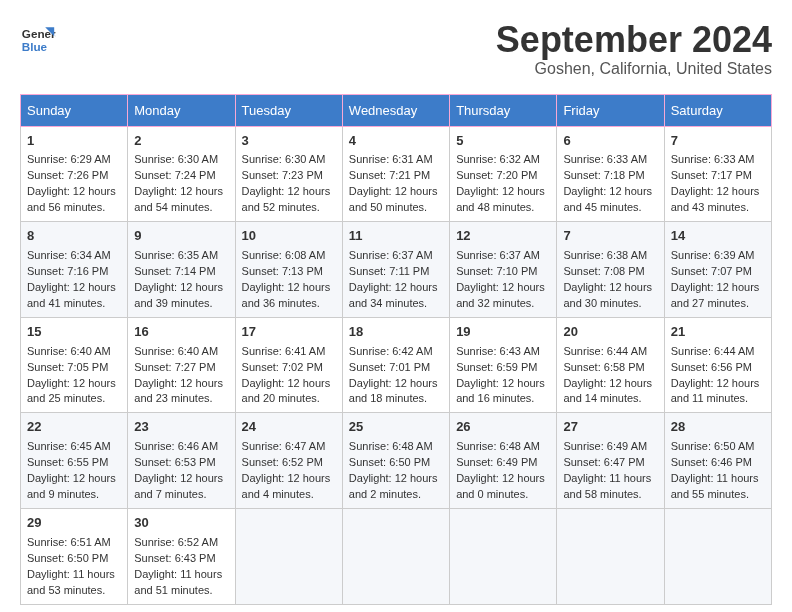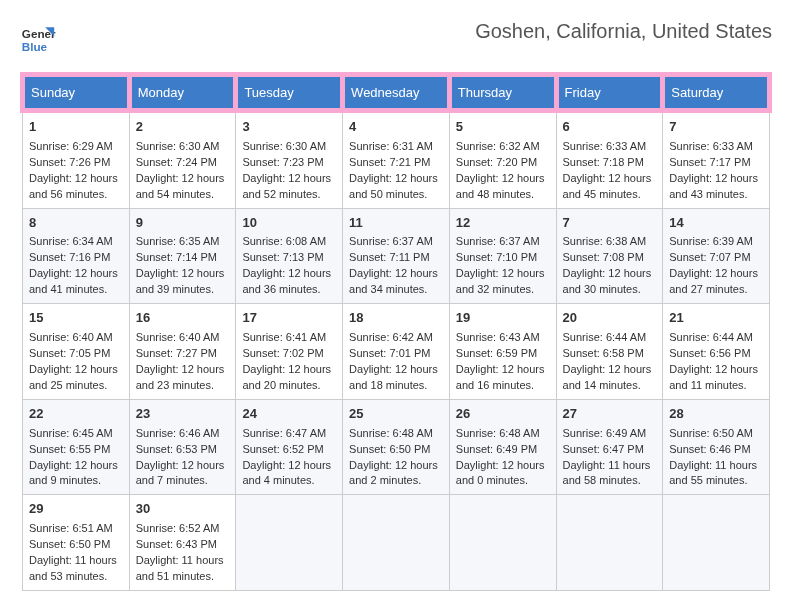--- a/index.html
+++ b/index.html
@@ -28,36 +28,36 @@
     .title-area {
       text-align: right;
     }
     .month-title {
       font-size: 36px;
       font-weight: bold;
       color: #333;
       line-height: 1.1;
     }
     .location-title {
-      font-size: 20px;
+      font-size: 16px;
       color: #555;
     }
     .calendar-table {
       width: 100%;
       border-collapse: collapse;
       font-size: 11px;
     }
     .calendar-table th {
       background-color: #3d7cc9;
       color: #fff;
       padding: 8px 6px;
       text-align: left;
       font-size: 13px;
       font-weight: normal;
-      border: 5px solid #f9a8d4;
+      border: 1px solid #f9a8d4;
     }
     .calendar-table td {
       border: 1px solid #ccc;
       padding: 5px 6px;
       vertical-align: top;
       min-height: 80px;
       height: 85px;
       background: #fff;
       color: #333;
       line-height: 1.45;
@@ -81,20 +81,21 @@
 <div>
   <div class="header-area">
     <div class="logo">
       <svg class="logo-icon" viewBox="0 0 40 40">
         <text x="2" y="20" font-size="13" font-weight="bold" fill="#333">General</text>
         <text x="2" y="34" font-size="13" font-weight="bold" fill="#3d7cc9">Blue</text>
         <polygon points="28,8 38,8 38,18" fill="#3d7cc9"></polygon>
       </svg>
     </div>
     <div class="title-area">
+      <div class="month-title">September 2024</div>
       <div class="location-title">Goshen, California, United States</div>
     </div>
   </div>
 
   <table class="calendar-table">
     <thead>
       <tr>
 
       <th>Sunday</th>
           <th>Monday</th>

